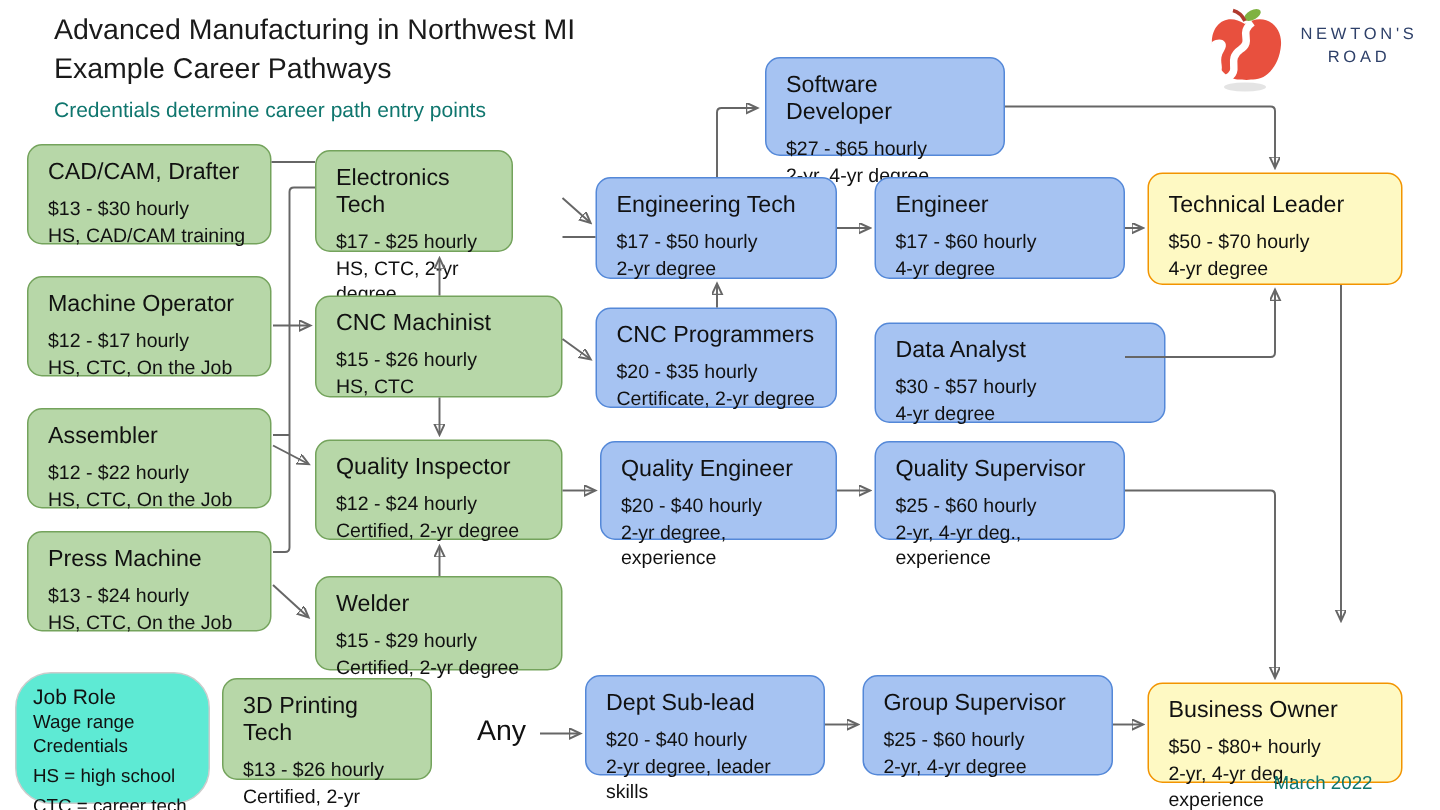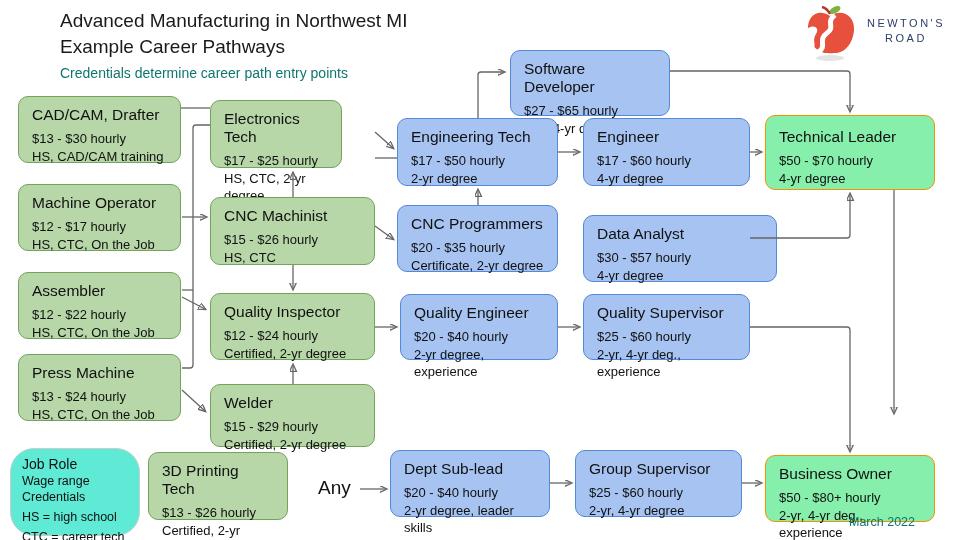--- a/index.html
+++ b/index.html
@@ -1,37 +1,37 @@
 <!DOCTYPE html>
 <html><head>
 <meta charset="utf-8">
 <style>
   html,body{margin:0;padding:0;background:#ffffff;}
   #canvas{
     position:relative;width:960px;height:540px;background:#ffffff;overflow:hidden;
     font-family:"Liberation Sans", sans-serif;color:#111111;
   }
   
-  #titleblock{position:absolute;left:36px;top:8px;margin-left:24px;}
+  #titleblock{position:absolute;left:36px;top:8px;}
   .title-line{font-size:19px;line-height:26px;color:#1a1a1a;}
   .subtitle{font-size:14px;line-height:22px;color:#0f766e;margin-top:2px;}
   
   #logo{position:absolute;left:804px;top:4px;width:150px;height:60px;}
   #logo-text{position:absolute;left:56px;top:12px;width:92px;text-align:center;
     color:#2e4069;font-size:11px;letter-spacing:2.5px;line-height:15px;font-weight:500;}
   
   #wires{position:absolute;left:0;top:0;width:960px;height:540px;pointer-events:none;}
   #wires path{stroke:#666666;stroke-width:1.3;fill:none;}
   
   .node{position:absolute;border-radius:10px;box-sizing:border-box;padding:9px 13px 6px 13px;}
   .node-title{font-size:15.5px;line-height:18px;margin-bottom:6px;}
   .node-line{font-size:13px;line-height:17.5px;}
   .green{background:#b7d7a8;border:1.6px solid #74a35c;}
   .blue{background:#a6c3f2;border:1.6px solid #5488d8;}
-  .orange{background:#86efac;border:1.6px solid #f29400;}
+  .orange{background:#fef9c3;border:1.6px solid #f29400;}
   
   #legend{position:absolute;left:10px;top:448px;width:130px;height:88px;background:#5eead4;
     border:1.4px solid #cccccc;border-radius:24px;box-sizing:border-box;padding:6px 11px;}
   #legend .lg{font-size:12.5px;line-height:16px;}
   #legend .lg.sp{margin-top:4px;}
   #legend .lg:first-child{font-size:14px;line-height:18px;}
   
   #any-label{position:absolute;left:318px;top:477px;font-size:19px;color:#111;}
   #date-label{position:absolute;left:830px;top:515px;width:85px;text-align:right;font-size:12.5px;color:#0f766e;}
 </style>
@@ -100,21 +100,21 @@
     <div class="node-title">Welder</div>
     <div class="node-line">$15 - $29 hourly</div>
     <div class="node-line">Certified, 2-yr degree</div>
   </div>
   <div class="node green" style="left:148px;top:452px;width:140px;height:68px">
     <div class="node-title">3D Printing Tech</div>
     <div class="node-line">$13 - $26 hourly</div>
     <div class="node-line">Certified, 2-yr degree</div>
   </div>
 
-  <div class="node blue" style="left:510px;top:50px;width:160px;height:66px">
+  <div class="node blue" style="left:510px;top:38px;width:160px;height:66px">
     <div class="node-title">Software Developer</div>
     <div class="node-line">$27 - $65 hourly</div>
     <div class="node-line">2-yr, 4-yr degree</div>
   </div>
   <div class="node blue" style="left:397px;top:118px;width:161px;height:68px">
     <div class="node-title">Engineering Tech</div>
     <div class="node-line">$17 - $50 hourly</div>
     <div class="node-line">2-yr degree</div>
   </div>
   <div class="node blue" style="left:397px;top:205px;width:161px;height:67px">

